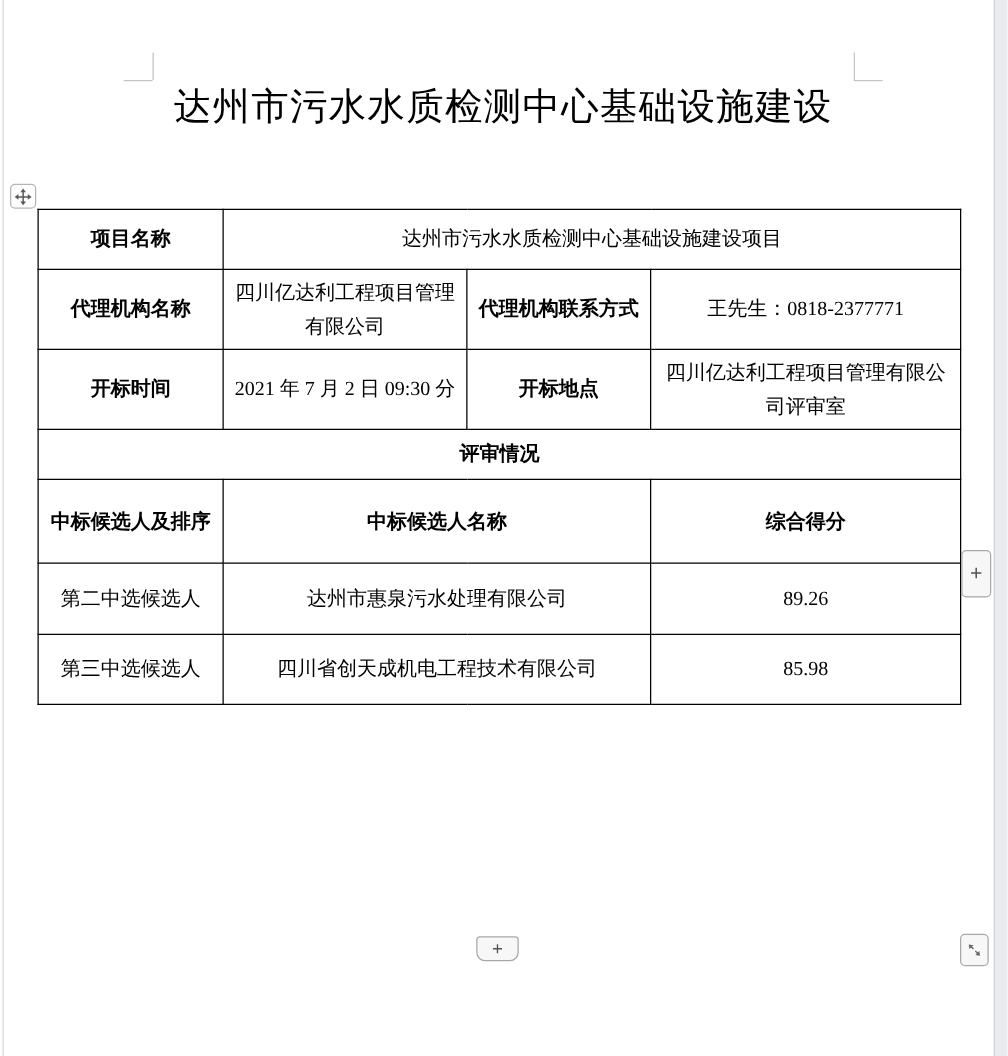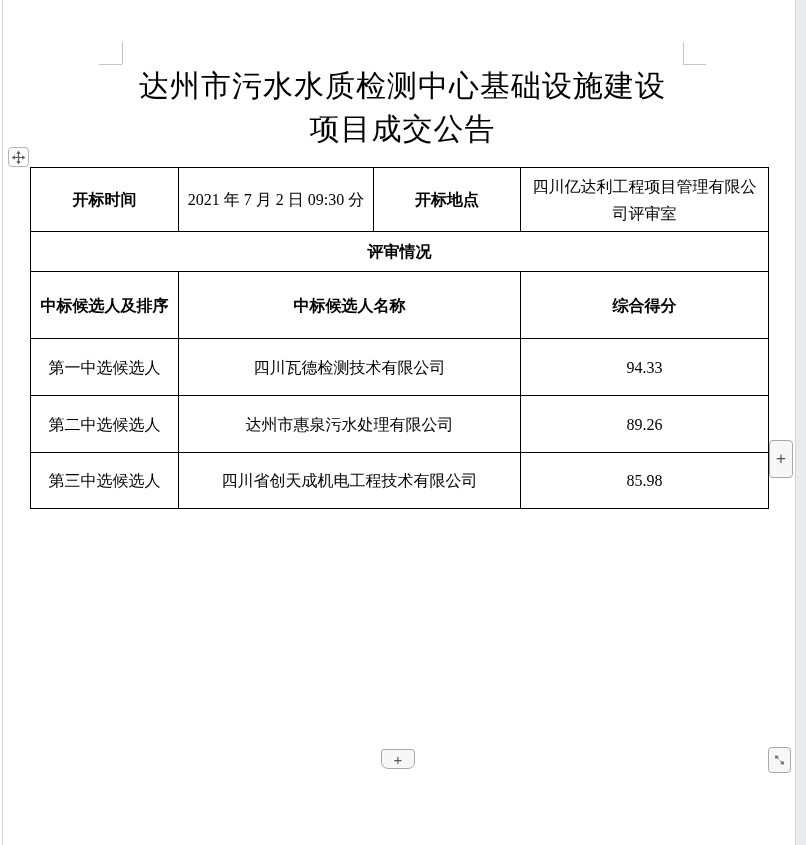--- a/index.html
+++ b/index.html
@@ -71,49 +71,53 @@
   <span class="v"></span>
   <span class="h"></span>
 </div>
 <div class="cropmark cm-tr" style="left:683px;top:42px;width:24px;height:23px;">
   <span class="v"></span>
   <span class="h"></span>
 </div>
 
 <div class="doc-title">
   <div>达州市污水水质检测中心基础设施建设</div>
-  <div>项目成交公告</div>
 </div>
 
 <table class="doc-table">
   <colgroup>
     <col style="width:148px">
       <col style="width:195px">
       <col style="width:147px">
       <col style="width:248px">
   </colgroup>
   <tbody>
+      <tr class="r-name">
+    <td class="lbl">项目名称</td>
+    <td colspan="3">达州市污水水质检测中心基础设施建设项目</td>
+  </tr>
+  <tr class="r-info">
+    <td class="lbl">代理机构名称</td>
+    <td>四川亿达利工程项目管理有限公司</td>
+    <td class="lbl">代理机构联系方式</td>
+    <td>王先生：0818-2377771</td>
+  </tr>
   <tr class="r-info">
     <td class="lbl">开标时间</td>
     <td>2021 年 7 月 2 日 09:30 分</td>
     <td class="lbl">开标地点</td>
     <td>四川亿达利工程项目管理有限公司评审室</td>
   </tr>
   <tr class="r-section">
     <td colspan="4" class="lbl">评审情况</td>
   </tr>
   <tr class="r-chead">
     <td class="lbl">中标候选人及排序</td>
     <td colspan="2" class="lbl">中标候选人名称</td>
     <td class="lbl">综合得分</td>
-  </tr>
-  <tr class="r-cand1">
-    <td>第一中选候选人</td>
-    <td colspan="2">四川瓦德检测技术有限公司</td>
-    <td class="score">94.33</td>
   </tr>
   <tr class="r-cand2">
     <td>第二中选候选人</td>
     <td colspan="2">达州市惠泉污水处理有限公司</td>
     <td class="score">89.26</td>
   </tr>
   <tr class="r-cand3">
     <td>第三中选候选人</td>
     <td colspan="2">四川省创天成机电工程技术有限公司</td>
     <td class="score">85.98</td>

